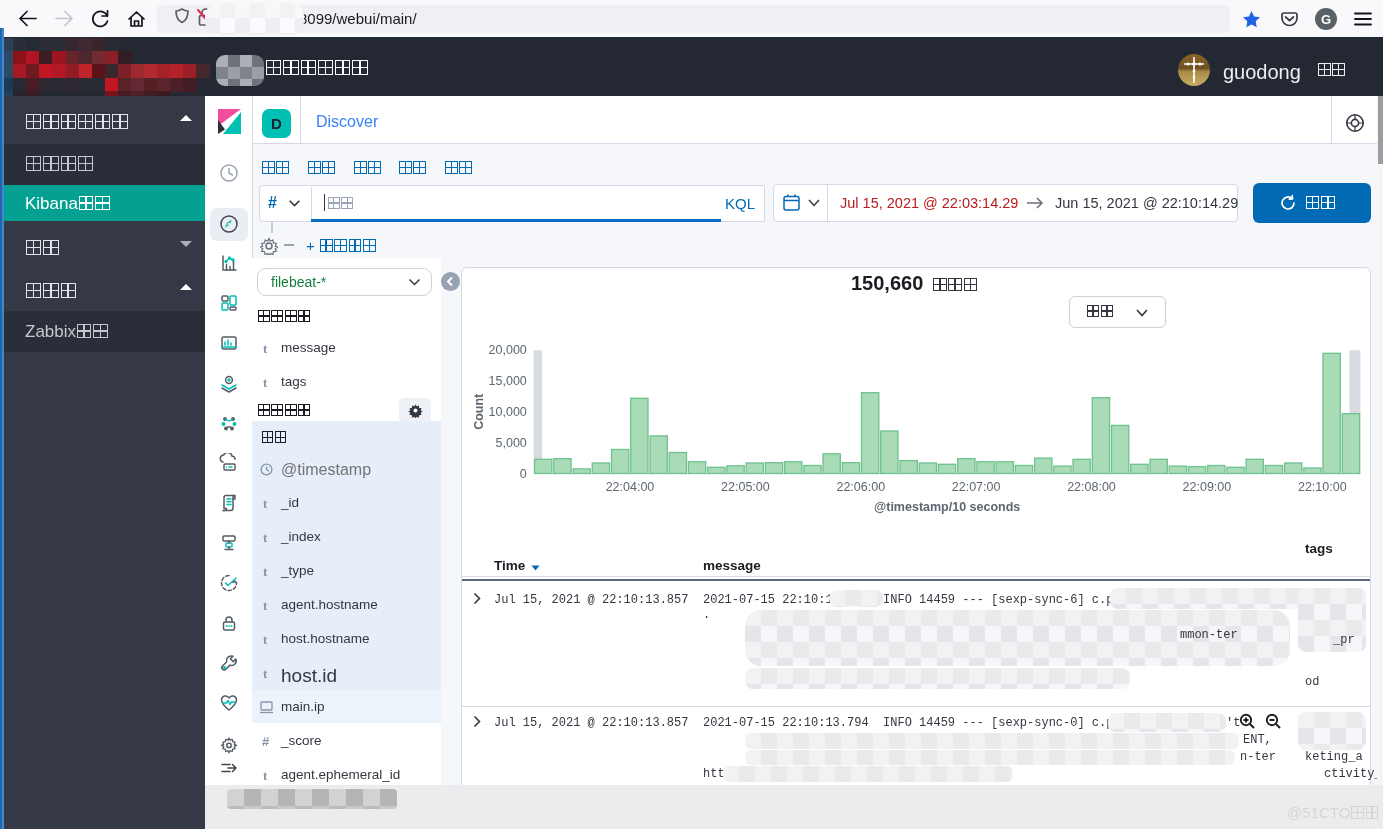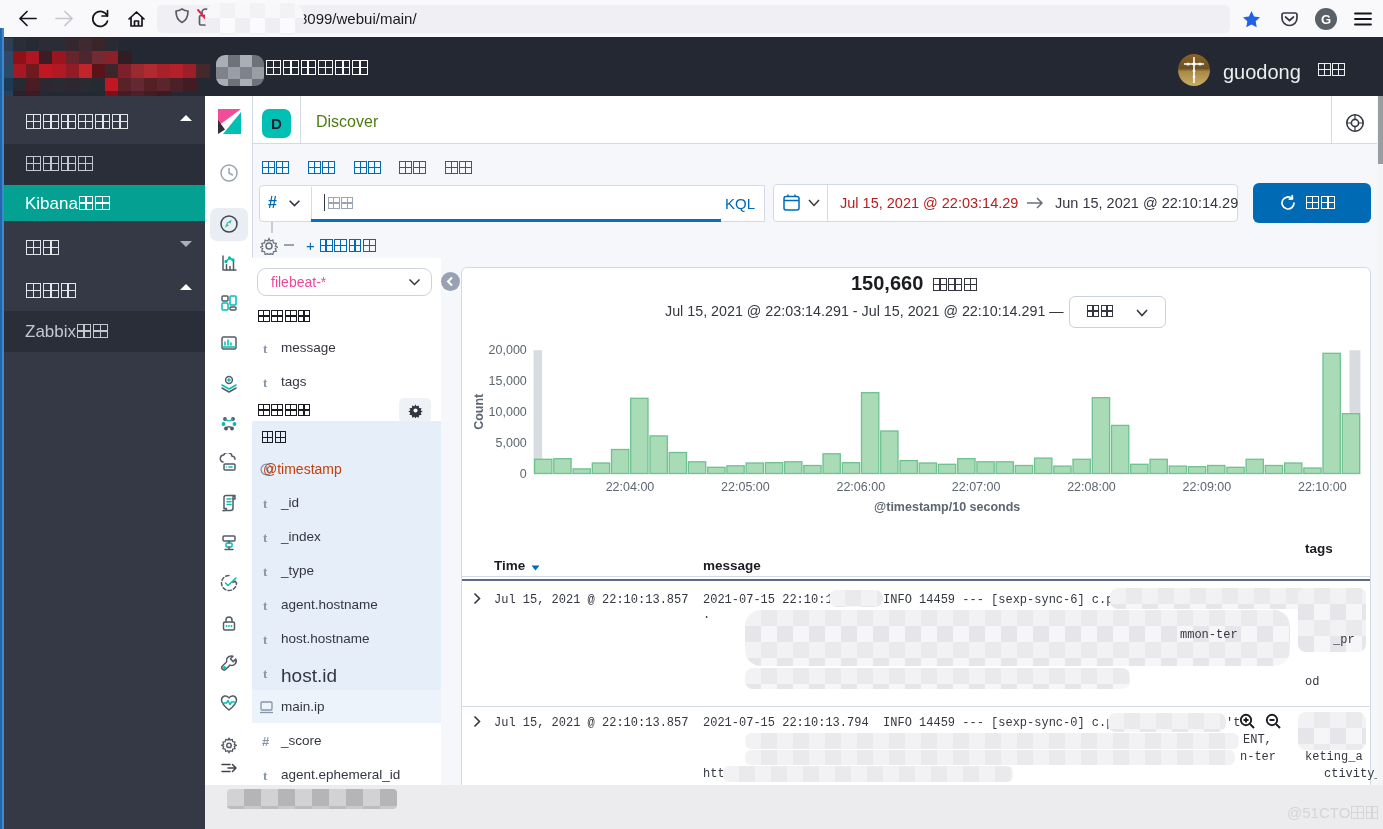--- a/index.html
+++ b/index.html
@@ -224,21 +224,21 @@
       <circle cx="10" cy="10.4" r="2.2"></circle>
     </svg>
     <svg class="a" style="left:219px;top:758px" width="20" height="20" viewBox="0 0 20 20" fill="none" stroke="#555c66" stroke-width="1.5" stroke-linecap="round" stroke-linejoin="round">
       <path d="M3 6.5 h8 M3 13.5 h8" stroke="#41454e"></path>
       <path d="M9 10 h8 M13.5 6.5 l3.5 3.5 -3.5 3.5" stroke="#41454e"></path>
     </svg>
     <div class="a" style="left:253px;top:96px;width:1130px;height:48px;background:#fff;border-bottom:1px solid #d3dae6"></div>
     <div class="a" style="left:300px;top:96px;width:1px;height:48px;background:#d3dae6"></div>
     <div class="a" style="left:262px;top:109px;width:29px;height:29px;background:#00bfb3;border-radius:7px"></div>
     <div class="a" style="left:262px;top:109px;width:29px;height:29px;font-size:15px;font-weight:bold;color:#20232b;text-align:center;line-height:29px">D</div>
-    <div class="a" style="left:316px;top:113px;font-size:16px;color:#4d7c0f">Discover</div>
+    <div class="a" style="left:316px;top:113px;font-size:16px;color:#3b82f6">Discover</div>
     <div class="a" style="left:1331px;top:96px;width:1px;height:48px;background:#d3dae6"></div>
     <svg class="a" style="left:1344px;top:112px" width="22" height="22" viewBox="0 0 22 22" fill="none" stroke="#343741" stroke-width="1.6">
 <circle cx="11" cy="11" r="8.2"></circle>
       <circle cx="11" cy="11" r="3.6"></circle>
 <path d="M11 2.8 v4.6 M11 14.6 v4.6 M2.8 11 h4.6 M14.6 11 h4.6" stroke-width="1.2"></path>
 </svg>
     <div class="a" style="left:253px;top:144px;width:1130px;height:641px;background:#f5f7fa"></div>
     <div class="a" style="left:261px;top:159px;font-size:15px;color:#006bb4"><i class="k"></i><i class="k"></i></div>
     <div class="a" style="left:307px;top:159px;font-size:15px;color:#006bb4"><i class="k"></i><i class="k"></i></div>
     <div class="a" style="left:353px;top:159px;font-size:15px;color:#006bb4"><i class="k"></i><i class="k"></i></div>
@@ -274,21 +274,21 @@
 </svg>
     <div class="a" style="left:1305px;top:194px;font-size:16px;color:#fff"><i class="k"></i><i class="k"></i></div>
     <svg class="a" style="left:260px;top:237px" width="18" height="18" viewBox="0 0 18 18" fill="none" stroke="#69707d" stroke-width="1.5">
 <circle cx="9" cy="9" r="3"></circle>
       <path d="M9 1.5 l1.2 2.5 2.7 -1 .5 2.9 2.9 .5 -1 2.7 2.5 1.2 -2.5 1.2 1 2.7 -2.9 .5 -.5 2.9 -2.7 -1 -1.2 2.5 -1.2 -2.5 -2.7 1 -.5 -2.9 -2.9 -.5 1 -2.7 -2.5 -1.2 2.5 -1.2 -1 -2.7 2.9 -.5 .5 -2.9 2.7 1 z" stroke-width="1.2"></path>
 </svg>
     <div class="a" style="left:284px;top:244px;width:10px;height:1.5px;background:#98a2b3"></div>
     <div class="a" style="left:306px;top:237px;font-size:15px;color:#006bb4">+ <i class="k"></i><i class="k"></i><i class="k"></i><i class="k"></i></div>
     <div class="a" style="left:252px;top:258px;width:189px;height:527px;background:#fff"></div>
     <div class="a" style="left:257px;top:268px;width:175px;height:28px;background:#fff;border:1px solid #cbd2dc;border-radius:9px"></div>
-    <div class="a" style="left:271px;top:274px;font-size:14px;color:#ec4899">filebeat-*</div>
+    <div class="a" style="left:271px;top:274px;font-size:14px;color:#15803d">filebeat-*</div>
     <svg class="a" style="left:408px;top:278px" width="13" height="9" viewBox="0 0 13 9" fill="none" stroke="#343741" stroke-width="1.5">
       <path d="M1.5 1.5 L6.5 6.5 L11.5 1.5"></path>
     </svg>
     <div class="a" style="left:441px;top:272px;width:19px;height:19px;border-radius:50%;background:#98a2b3"></div>
     <svg class="a" style="left:441px;top:272px" width="19" height="19" viewBox="0 0 19 19" fill="none" stroke="#fff" stroke-width="2">
       <path d="M11 5.5 L7 9.5 l4 4"></path>
     </svg>
     <div class="a" style="left:257px;top:308px;font-size:14px;font-weight:bold;color:#1a1c21"><i class="k"></i><i class="k"></i><i class="k"></i><i class="k"></i></div>
     <div class="a" style="left:263px;top:341px;font-size:13px;font-weight:bold;color:#8695aa;font-family:'Liberation Serif',serif">t</div>
     <div class="a" style="left:281px;top:340px;font-size:13.5px;color:#343741">message</div>
@@ -300,21 +300,21 @@
 <path d="M9 1.5 l1.2 2.5 2.7 -1 .5 2.9 2.9 .5 -1 2.7 2.5 1.2 -2.5 1.2 1 2.7 -2.9 .5 -.5 2.9 -2.7 -1 -1.2 2.5 -1.2 -2.5 -2.7 1 -.5 -2.9 -2.9 -.5 1 -2.7 -2.5 -1.2 2.5 -1.2 -1 -2.7 2.9 -.5 .5 -2.9 2.7 1 z"></path>
       <circle cx="9" cy="9" r="2.4" fill="#fff"></circle>
 </svg>
     <div class="a" style="left:252px;top:421px;width:189px;height:302px;background:#e5eef9"></div>
     <div class="a" style="left:252px;top:690px;width:189px;height:33px;background:#ecf3fb"></div>
     <div class="a" style="left:261px;top:430px;font-size:13.5px;font-weight:bold;color:#1a1c21"><i class="k"></i><i class="k"></i></div>
     <svg class="a" style="left:260px;top:463px" width="13" height="13" viewBox="0 0 13 13" fill="none" stroke="#8695aa" stroke-width="1.3">
       <circle cx="6.5" cy="6.5" r="5.4"></circle>
       <path d="M6.5 3.4 V6.5 l2.3 1.8"></path>
     </svg>
-    <div class="a" style="left:263px;top:461px;font-size:14px;color:#c2410c">@timestamp</div>
+    <div class="a" style="left:281px;top:461px;font-size:16px;color:#737373">@timestamp</div>
     <div class="a" style="left:263px;top:496px;font-size:13px;font-weight:bold;color:#8695aa;font-family:'Liberation Serif',serif">t</div>
     <div class="a" style="left:281px;top:495px;font-size:13.5px;color:#343741">_id</div>
     <div class="a" style="left:263px;top:530px;font-size:13px;font-weight:bold;color:#8695aa;font-family:'Liberation Serif',serif">t</div>
     <div class="a" style="left:281px;top:529px;font-size:13.5px;color:#343741">_index</div>
     <div class="a" style="left:263px;top:564px;font-size:13px;font-weight:bold;color:#8695aa;font-family:'Liberation Serif',serif">t</div>
     <div class="a" style="left:281px;top:563px;font-size:13.5px;color:#343741">_type</div>
     <div class="a" style="left:263px;top:598px;font-size:13px;font-weight:bold;color:#8695aa;font-family:'Liberation Serif',serif">t</div>
     <div class="a" style="left:281px;top:597px;font-size:13.5px;color:#343741">agent.hostname</div>
     <div class="a" style="left:263px;top:632px;font-size:13px;font-weight:bold;color:#8695aa;font-family:'Liberation Serif',serif">t</div>
     <div class="a" style="left:281px;top:631px;font-size:13.5px;color:#343741">host.hostname</div>
@@ -324,21 +324,20 @@
       <rect x="2" y="1" width="11" height="8" rx="1"></rect>
       <path d="M1 11.5 h13"></path>
     </svg>
     <div class="a" style="left:281px;top:699px;font-size:13.5px;color:#343741">main.ip</div>
     <div class="a" style="left:262px;top:734px;font-size:13px;font-weight:bold;color:#8695aa">#</div>
     <div class="a" style="left:281px;top:733px;font-size:13.5px;color:#343741">_score</div>
     <div class="a" style="left:263px;top:768px;font-size:13px;font-weight:bold;color:#8695aa;font-family:'Liberation Serif',serif">t</div>
     <div class="a" style="left:281px;top:767px;font-size:13.5px;color:#343741">agent.ephemeral_id</div>
     <div class="a" style="left:461px;top:267px;width:910px;height:530px;background:#fff;border:1px solid #d3dae6;border-radius:6px"></div>
     <div class="a" style="left:851px;top:272px"><span style="font-size:20px;font-weight:bold;color:#1a1c21">150,660</span><span style="font-size:16px;color:#343741">&nbsp;&nbsp;<i class="k"></i><i class="k"></i><i class="k"></i></span></div>
-    <div class="a" style="left:665px;top:303px;font-size:14.3px;color:#343741">Jul 15, 2021 @ 22:03:14.291 - Jul 15, 2021 @ 22:10:14.291 —</div>
     <div class="a" style="left:1069px;top:296px;width:97px;height:32px;background:#fff;border:1px solid #cbd2dc;border-radius:6px"></div>
     <div class="a" style="left:1086px;top:303px;font-size:14.5px;color:#343741"><i class="k"></i><i class="k"></i></div>
     <svg class="a" style="left:1135px;top:308px" width="14" height="10" viewBox="0 0 14 10" fill="none" stroke="#343741" stroke-width="1.6">
       <path d="M2 2 L7 7.5 L12 2"></path>
     </svg>
     <svg class="a" style="left:461px;top:267px" width="908" height="260" viewBox="0 0 908 260">
       <rect x="72.8" y="83.2" width="8.3" height="123.3" fill="#d8dbe0"></rect>
       <rect x="888.5" y="83.2" width="10.9" height="123.3" fill="#d8dbe0"></rect>
       <path d="M73.3 83.2 V206.5 H899.7" stroke="#d3dae6" fill="none"></path>
       <rect x="73.6" y="192.3" width="17.3" height="14.2" fill="#a9dcb6" stroke="#6ec191" stroke-width="1.3"></rect>

